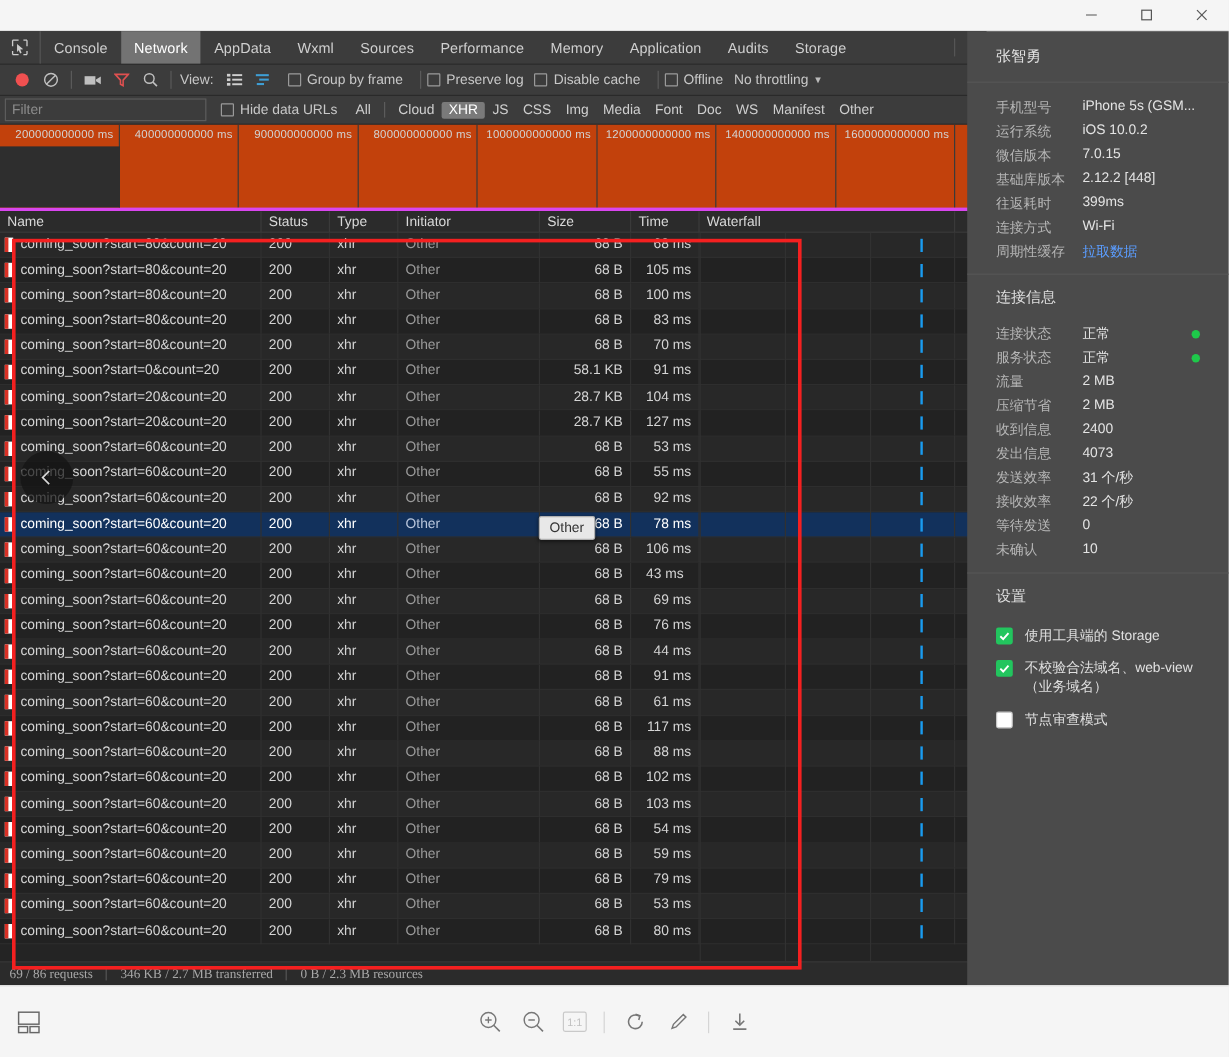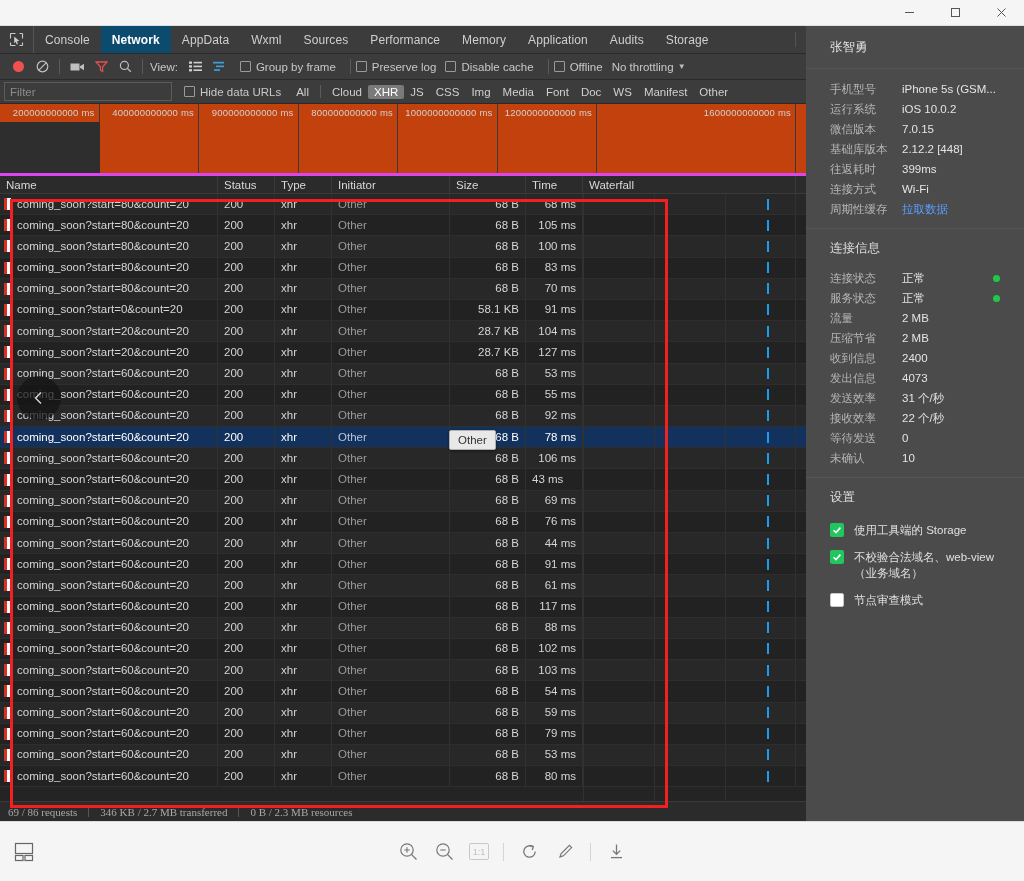--- a/index.html
+++ b/index.html
@@ -36,21 +36,21 @@
     border-bottom:1px solid #2a2a2a; flex:0 0 28px;
   }
   .inspect-btn {
     width:34px; display:flex; align-items:center; justify-content:center;
     color:#ccc; border-right:1px solid #555;
   }
   .tab {
     display:flex; align-items:center; padding:0 11px;
     font-size:12px; color:#cfcfcf; white-space:nowrap; letter-spacing:.1px;
   }
-  .tab.active { background:#0c4a6e; color:#fff; font-weight:bold; }
+  .tab.active { background:#737373; color:#fff; font-weight:normal; }
   .tabstrip-spacer{ flex:1; }
   .tab-divider{ width:1px; background:#555; margin:6px 0; }
   .more-btn{ width:26px; display:flex; align-items:center; justify-content:center; color:#bbb; font-size:12px; }
   .dots{ display:flex; flex-direction:column; gap:2px; align-items:center;}
   .dots i{ width:2px;height:2px;background:#bbb;border-radius:50%; display:block;}
 
   
   .toolbar {
     height:26px; background:#3c3c3c; display:flex; align-items:center;
     gap:0; padding:0 6px; font-size:11.5px; color:#c8c8c8; flex:0 0 26px;
@@ -381,20 +381,23 @@
         </div>
         <div class="ov-cell" style="left: 298.5px; width: 99.5px;">
           <span class="ov-lab">800000000000 ms</span>
         </div>
         <div class="ov-cell" style="left: 398px; width: 99.5px;">
           <span class="ov-lab">1000000000000 ms</span>
         </div>
         <div class="ov-cell" style="left: 497.5px; width: 99.5px;">
           <span class="ov-lab">1200000000000 ms</span>
         </div>
+        <div class="ov-cell" style="left: 597px; width: 99.5px;">
+          <span class="ov-lab">1400000000000 ms</span>
+        </div>
         <div class="ov-cell" style="left: 696.5px; width: 99.5px;">
           <span class="ov-lab">1600000000000 ms</span>
         </div>
         <div class="ov-band" style="left: 0px; width: 99.5px; background: rgb(46, 46, 46);"></div>
       </div>
 
     <div class="tablewrap">
       <div class="thead" id="thead">
         <span class="th" style="width: 218px;">Name</span>
           <span class="th" style="width: 57px;">Status</span>
@@ -590,21 +593,21 @@
           </div>
           <div class="row even" style="position: relative;">
             <span class="cell name" style="width: 218px;">
               <span class="xhr-ico"></span>
               <span>coming_soon?start=60&amp;count=20</span>
             </span>
             <span class="cell status" style="width: 57px;">200</span>
             <span class="cell type" style="width: 57px;">xhr</span>
             <span class="cell init" style="width: 118px;">Other</span>
             <span class="cell num" style="width: 76px; text-align: right;">68 B</span>
-            <span class="cell num" style="width: 57px; text-align: left;">43 ms</span>
+            <span class="cell num" style="width: 57px; text-align: center;">43 ms</span>
             <span class="cell" style="width: 213px; position: relative;">
               <span class="wf-bar" style="left: 184px; top: 5px;"></span>
             </span>
           </div>
           <div class="row odd" style="position: relative;">
             <span class="cell name" style="width: 218px;">
               <span class="xhr-ico"></span>
               <span>coming_soon?start=60&amp;count=20</span>
             </span>
             <span class="cell status" style="width: 57px;">200</span>

